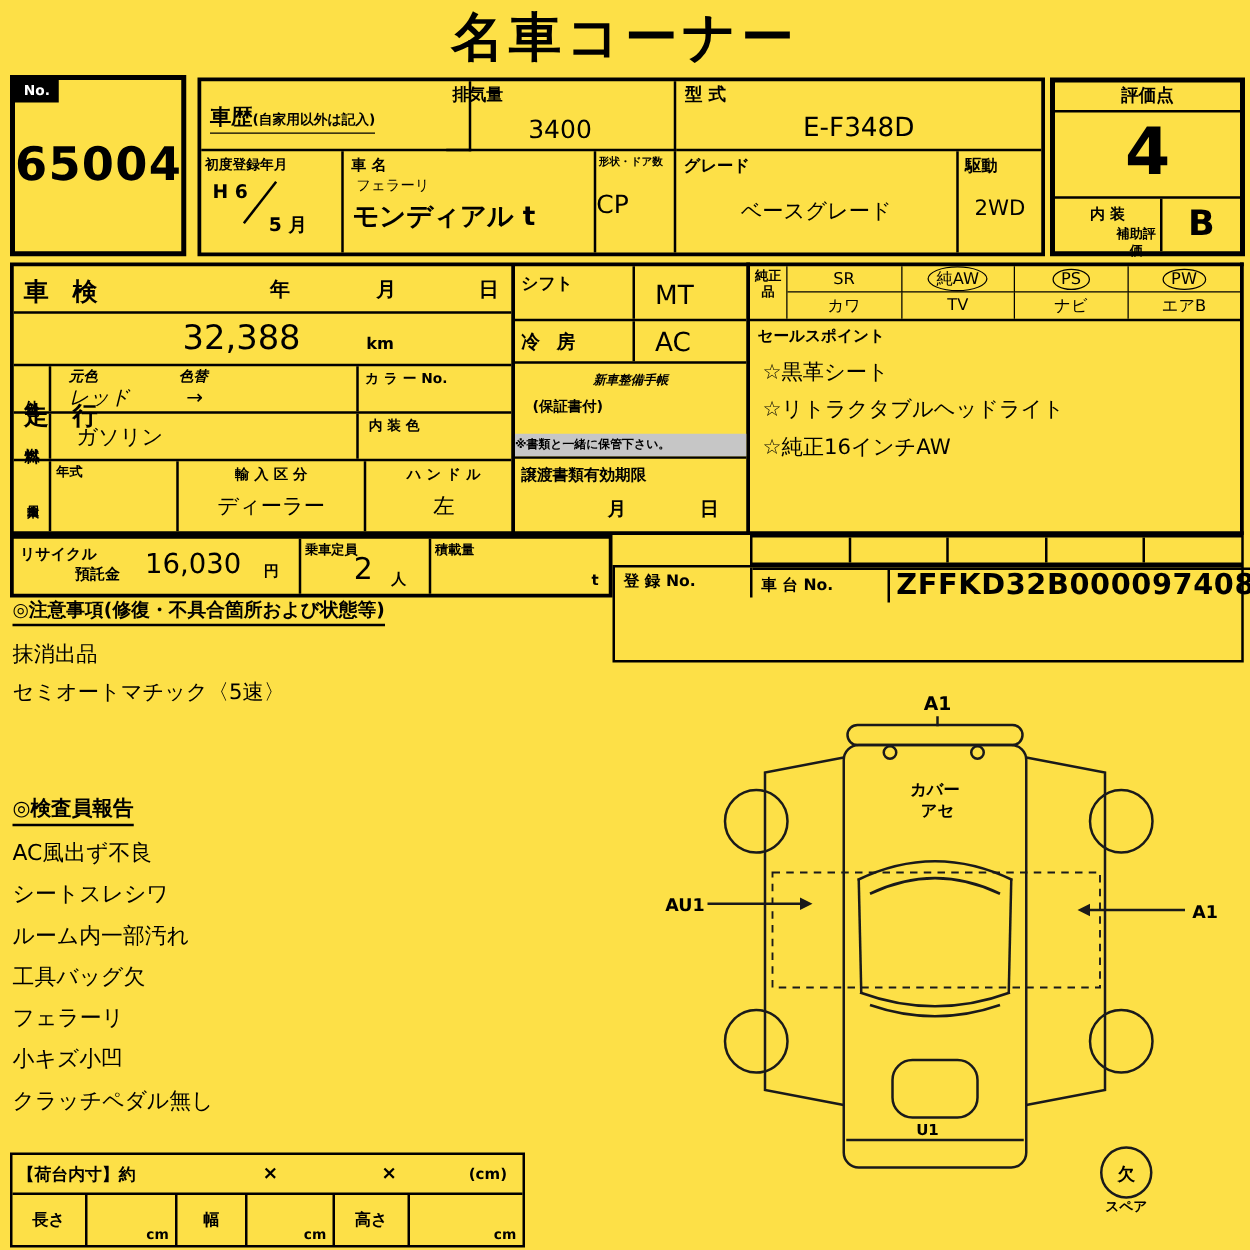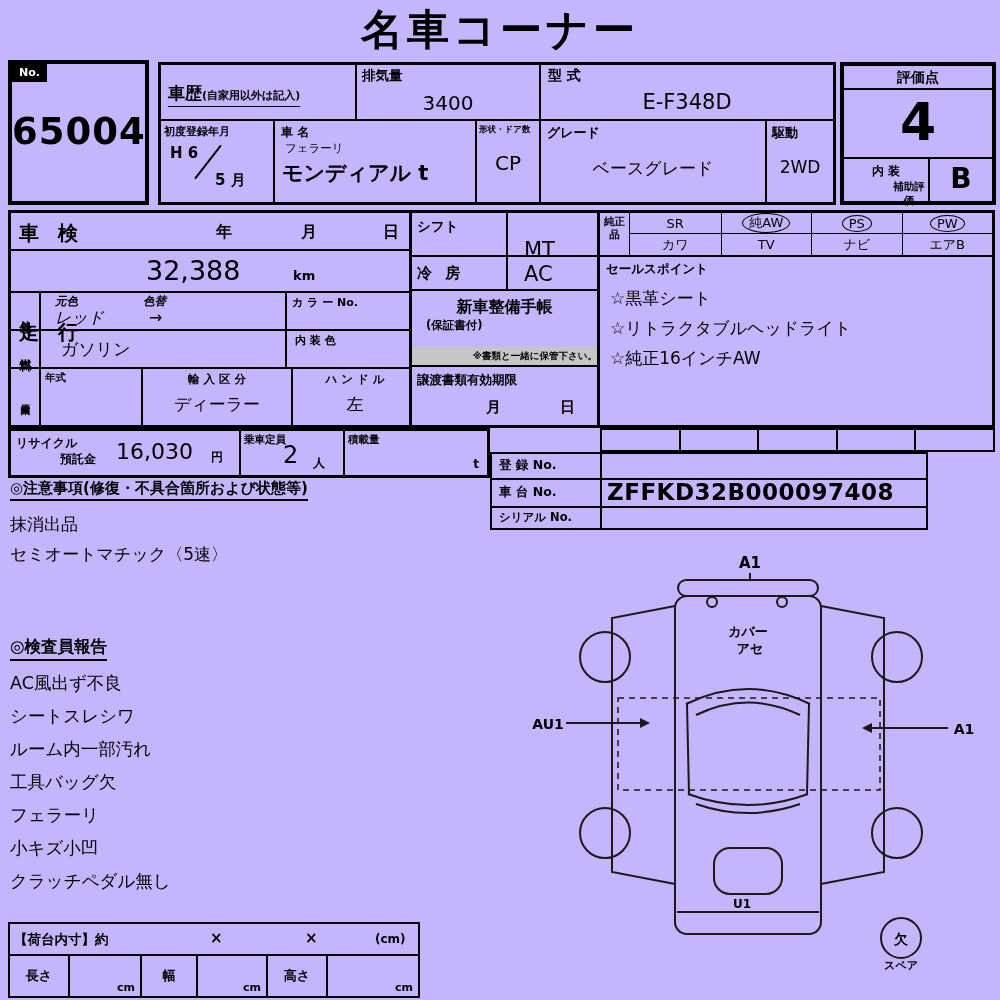--- a/index.html
+++ b/index.html
@@ -1,18 +1,18 @@
 <!DOCTYPE html>
 <html><head>
 <meta charset="utf-8">
 <style>
 *{margin:0;padding:0;box-sizing:border-box;}
 html,body{background:#fff;}
 body{font-family:"DejaVu Sans","Liberation Sans",sans-serif;color:#000;}
-.sheet{position:relative;width:1000px;height:1000px;background:#c4b5fd;overflow:hidden;}
+.sheet{position:relative;width:1000px;height:1000px;background:#fde047;overflow:hidden;}
 .abs{position:absolute;}
 .b2{border:2px solid #000;}
 .b25{border:2.5px solid #000;}
 .b3{border:3px solid #000;}
 .b4{border:4px solid #000;}
 .br{border-right:2px solid #000;}
 .bb{border-bottom:2px solid #000;}
 .bt{border-top:2px solid #000;}
 .bl{border-left:2px solid #000;}
 .br1{border-right:1.5px solid #000;}
@@ -21,41 +21,41 @@
 .bold{font-weight:bold;}
 .ul{border-bottom:2px solid #000;padding-bottom:1px;display:inline-block;}
 .title{position:absolute;top:2px;left:0;width:100%;text-align:center;font-size:42px;font-weight:bold;letter-spacing:4px;}
 .nobox{left:8px;top:60px;width:141px;height:145px;border:4px solid #000;}
 .no-tag{position:absolute;left:0;top:0;background:#000;color:#fff;font-size:11px;font-weight:bold;padding:2px 7px 3px;}
 .no-val{position:absolute;left:0;right:0;top:46px;text-align:center;font-size:37px;font-weight:bold;letter-spacing:1px;}
 .vtext{writing-mode:vertical-rl;text-orientation:upright;display:flex;align-items:center;justify-content:center;font-weight:bold;}
 .oval{border:1.5px solid #000;border-radius:50%;padding:0 6px;}
 .gcell{display:flex;align-items:center;justify-content:center;font-size:13px;}
 .slash{position:absolute;left:46px;top:20px;width:2px;height:42px;background:#000;transform:rotate(38deg);}
-.note-strip{position:absolute;left:0;right:0;bottom:0;height:18px;background:#c6c6c6;font-size:9.5px;font-weight:bold;text-align:right;line-height:18px;}
+.note-strip{position:absolute;left:0;right:0;bottom:0;height:18px;background:#c6c6c6;font-size:9.5px;font-weight:bold;text-align:left;line-height:18px;}
 .rrow{display:flex;}
 .rlabel{width:110px;border-right:2px solid #000;font-weight:bold;padding-left:7px;}
 .item17{font-size:17px;line-height:30px;}
 .rep-item{font-size:17.5px;line-height:33px;}
 svg text{font-family:"DejaVu Sans","Liberation Sans",sans-serif;}
 </style>
 </head>
 <body>
 
 <div class="sheet">
 
   <div class="title">名車コーナー</div>
 
   <div class="abs nobox">
     <span class="no-tag">No.</span>
     <div class="no-val">65004</div>
   </div>
 
   <div class="abs b3" style="left:158px;top:62px;width:678px;height:143px;">
-    <div class="abs br bb" style="left:0;top:0;width:196px;height:56px;">
+    <div class="abs br bb" style="left:0;top:0;width:216px;height:56px;">
       <span class="abs" style="left:7px;top:17px;border-bottom:1.5px solid #000;padding-bottom:1px;"><b style="font-size:17px;">車歴</b><b style="font-size:11px;">(自家用以外は記入)</b></span>
     </div>
     <div class="abs br bb" style="left:196px;top:0;width:184px;height:56px;">
       <span class="abs bold" style="left:5px;top:2px;font-size:13.5px;">排気量</span>
       <div class="abs" style="left:0;right:0;top:26px;text-align:center;font-size:20px;">3400</div>
     </div>
     <div class="abs bb" style="left:380px;top:0;width:292px;height:56px;">
       <span class="abs bold" style="left:7px;top:2px;font-size:14px;">型 式</span>
       <div class="abs" style="left:0;right:0;top:25px;text-align:center;font-size:21px;">E-F348D</div>
     </div>
@@ -65,21 +65,21 @@
       <div class="slash"></div>
       <span class="abs bold" style="left:54px;top:50px;font-size:15px;">5 月</span>
     </div>
     <div class="abs br" style="left:114px;top:56px;width:202px;height:81px;">
       <span class="abs bold" style="left:6px;top:3px;font-size:12px;">車 名</span>
       <span class="abs" style="left:10px;top:20px;font-size:11.5px;">フェラーリ</span>
       <div class="abs bold" style="left:7px;top:38px;font-size:21px;">モンディアル t</div>
     </div>
     <div class="abs br" style="left:316px;top:56px;width:64px;height:81px;">
       <span class="abs bold" style="left:2px;top:3px;font-size:8.5px;">形状・ドア数</span>
-      <div class="abs" style="left:0;right:0;top:30px;text-align:center;font-size:20px;">CP</div>
+      <div class="abs" style="left:0;right:0;top:30px;font-size:20px;">CP</div>
     </div>
     <div class="abs br" style="left:380px;top:56px;width:226px;height:81px;">
       <span class="abs bold" style="left:6px;top:3px;font-size:13px;">グレード</span>
       <div class="abs" style="left:0;right:0;top:36px;text-align:center;font-size:17px;">ベースグレード</div>
     </div>
     <div class="abs" style="left:606px;top:56px;width:66px;height:81px;">
       <span class="abs bold" style="left:5px;top:3px;font-size:13px;">駆動</span>
       <div class="abs" style="left:0;right:0;top:36px;text-align:center;font-size:17px;">2WD</div>
     </div>
   </div>
@@ -143,30 +143,30 @@
         <div class="abs" style="left:0;right:0;top:24px;text-align:center;font-size:17px;">左</div>
       </div>
     </div>
   </div>
 
   <div class="abs" style="left:412px;top:210px;width:188px;height:218px;border:3px solid #000;border-left:none;">
     <div class="abs bb" style="left:0;top:0;width:185px;height:44px;">
       <div class="abs br" style="left:0;top:0;width:96px;height:42px;">
         <span class="abs bold" style="left:5px;top:5px;font-size:13.5px;">シフト</span>
       </div>
-      <span class="abs" style="left:112px;top:11px;font-size:21px;margin-top:14px;">MT</span>
+      <span class="abs" style="left:112px;top:11px;font-size:21px;">MT</span>
     </div>
     <div class="abs bb" style="left:0;top:44px;width:185px;height:34px;">
       <div class="abs br" style="left:0;top:0;width:96px;height:32px;">
         <span class="abs bold" style="left:5px;top:7px;font-size:15px;letter-spacing:4px;">冷 房</span>
       </div>
       <span class="abs" style="left:112px;top:5px;font-size:21px;">AC</span>
     </div>
     <div class="abs bb" style="left:0;top:78px;width:185px;height:76px;">
-      <div class="abs bold" style="left:0;right:0;top:6px;text-align:center;font-size:16px;">新車整備手帳</div>
+      <div class="abs bold" style="left:0;right:0;top:6px;text-align:center;font-size:10px;font-style:italic;">新車整備手帳</div>
       <div class="abs bold" style="left:14px;top:27px;font-size:11.5px;">(保証書付)</div>
       <div class="note-strip">※書類と一緒に保管下さい。</div>
     </div>
     <div class="abs" style="left:0;top:154px;width:185px;height:58px;">
       <span class="abs bold" style="left:5px;top:5px;font-size:12.5px;">譲渡書類有効期限</span>
       <span class="abs bold" style="left:74px;top:31px;font-size:15px;">月</span>
       <span class="abs bold" style="left:148px;top:31px;font-size:15px;">日</span>
     </div>
   </div>
 
@@ -229,21 +229,21 @@
   </div>
 
   <div class="abs b2" style="left:600px;top:428px;width:395px;height:24px;display:flex;">
     <div style="flex:1;"></div>
     <div class="bl" style="flex:1;"></div>
     <div class="bl" style="flex:1;"></div>
     <div class="bl" style="flex:1;"></div>
     <div class="bl" style="flex:1;"></div>
   </div>
 
-  <div class="abs b2" style="left:490px;top:452px;width:438px;height:78px;display:flex;flex-direction:column;">
+  <div class="abs b2" style="left:490px;top:452px;width:505px;height:78px;display:flex;flex-direction:row;">
     <div class="rrow" style="height:24px;">
       <div class="rlabel" style="font-size:12.5px;line-height:22px;">登 録 No.</div>
       <div style="flex:1;"></div>
     </div>
     <div class="rrow bt" style="height:28px;">
       <div class="rlabel" style="font-size:12.5px;line-height:24px;">車 台 No.</div>
       <div style="flex:1;font-size:23px;font-weight:bold;line-height:25px;padding-left:5px;letter-spacing:0.5px;">ZFFKD32B000097408</div>
     </div>
     <div class="rrow bt" style="height:22px;">
       <div class="rlabel" style="font-size:11.5px;line-height:18px;">シリアル No.</div>

